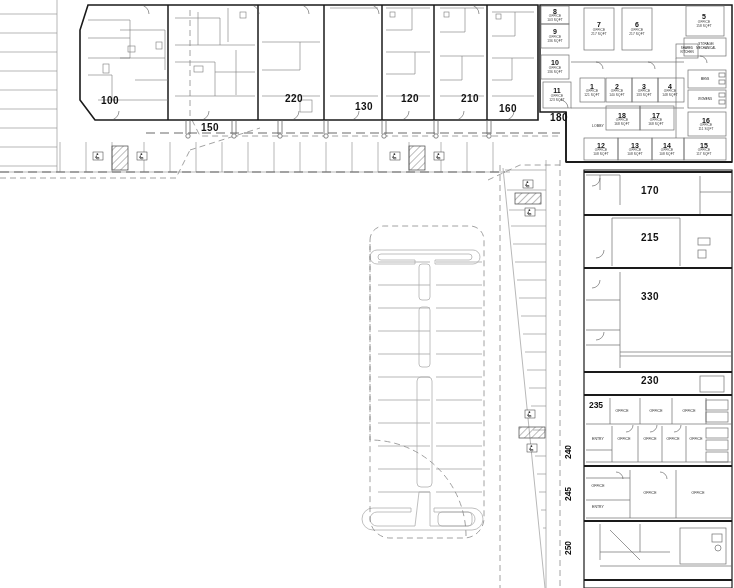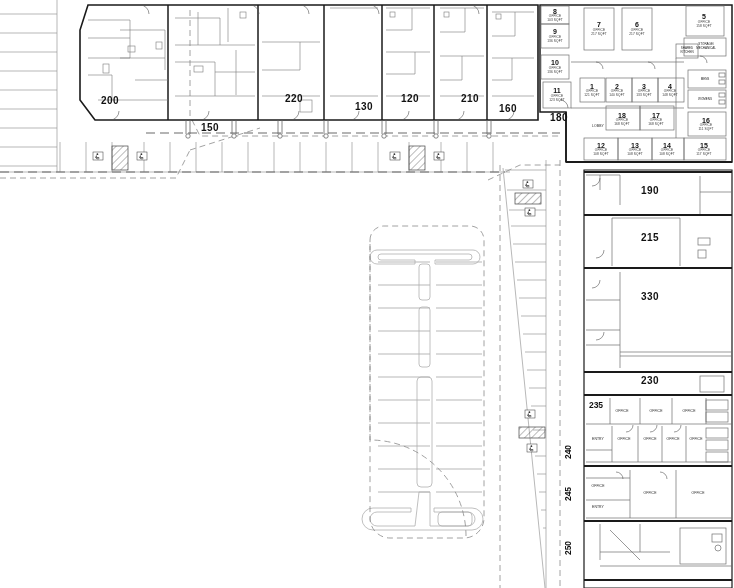--- a/index.html
+++ b/index.html
@@ -404,21 +404,21 @@
     <use href="#ada" x="395" y="156"></use>
     <use href="#ada" x="439" y="156"></use>
     <use href="#ada" x="528" y="184"></use>
     <use href="#ada" x="530" y="212"></use>
     <use href="#ada" x="530" y="414"></use>
     <use href="#ada" x="532" y="448"></use>
   </g>
 </svg>
 
 <div>
-  <div class="lbl unit ctr" style="left:110px;top:101px">200</div>
+  <div class="lbl unit ctr" style="left:110px;top:101px">100</div>
   <div class="lbl unit ctr" style="left:210px;top:128px">150</div>
   <div class="lbl unit ctr" style="left:294px;top:99px">220</div>
   <div class="lbl unit ctr" style="left:364px;top:107px">130</div>
   <div class="lbl unit ctr" style="left:410px;top:99px">120</div>
   <div class="lbl unit ctr" style="left:470px;top:99px">210</div>
   <div class="lbl unit ctr" style="left:508px;top:109px">160</div>
 </div>
 
 <div>
   <div class="lbl unit ctr" style="left:559px;top:118px">180</div>
@@ -498,21 +498,21 @@
 
   <div class="lbl room-b ctr" style="left:706px;top:44px">STORAGE/</div>
   <div class="lbl room-b ctr" style="left:706px;top:48px">MECHANICAL</div>
   <div class="lbl room-b ctr" style="left:687px;top:48px">SHARED</div>
   <div class="lbl room-b ctr" style="left:687px;top:52px">KITCHEN</div>
   <div class="lbl room-b ctr" style="left:705px;top:79px">MENS</div>
   <div class="lbl room-b ctr" style="left:705px;top:99px">WOMENS</div>
 </div>
 
 <div>
-  <div class="lbl unit ctr" style="left:650px;top:191px">190</div>
+  <div class="lbl unit ctr" style="left:650px;top:191px">170</div>
   <div class="lbl unit ctr" style="left:650px;top:238px">215</div>
   <div class="lbl unit ctr" style="left:650px;top:297px">330</div>
   <div class="lbl unit ctr" style="left:650px;top:381px">230</div>
   <div class="lbl unit-sm ctr" style="left:596px;top:405px">235</div>
 
   <div class="lbl unit-sm ctrrot" style="left:568px;top:452px">240</div>
   <div class="lbl unit-sm ctrrot" style="left:568px;top:494px">245</div>
   <div class="lbl unit-sm ctrrot" style="left:568px;top:548px">250</div>
 
   <div class="lbl room ctr" style="left:622px;top:412px">OFFICE</div>

